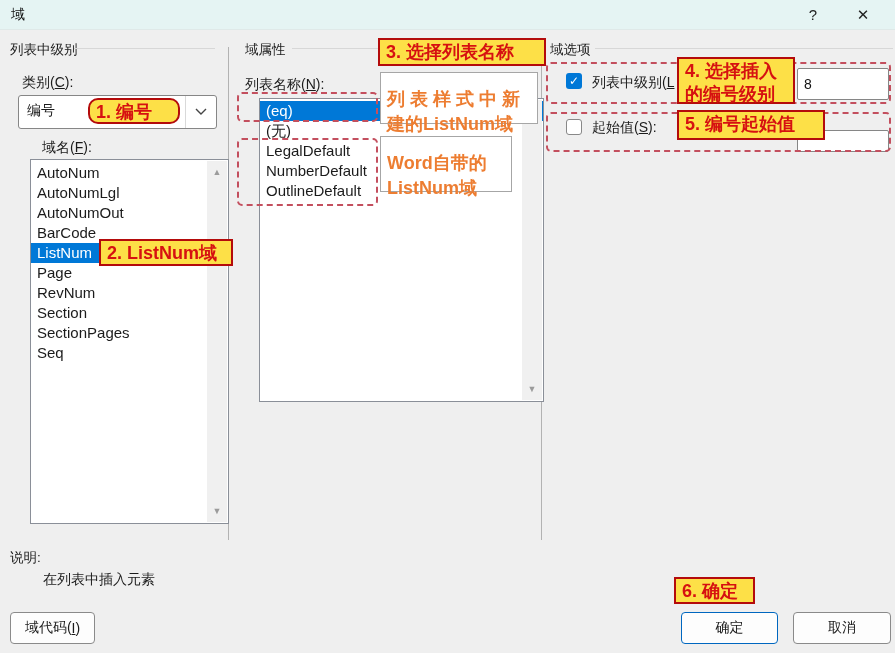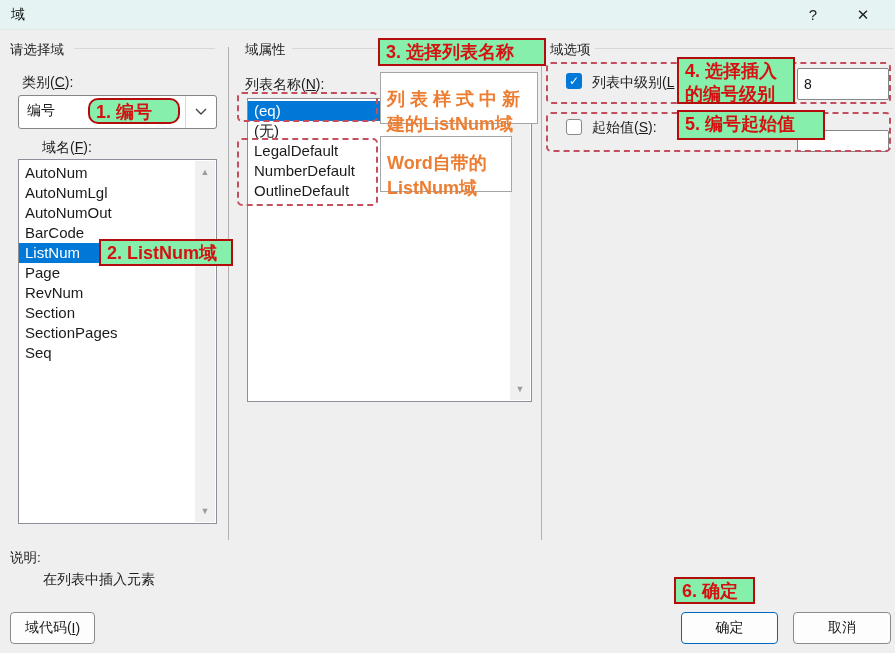--- a/index.html
+++ b/index.html
@@ -32,21 +32,21 @@
   .combo{
     background:#fff;border:1px solid #868686;border-radius:3px;
   }
   .combo .combo-text{position:absolute;left:8px;top:6px;font-size:14px;}
   .combo .combo-drop{
     position:absolute;right:0;top:0;bottom:0;width:30px;
     border-left:1px solid #d9d9d9;display:flex;align-items:center;justify-content:center;
   }
   
   .listbox{
-    background:#fff;border:1px solid #8a8f98;overflow:hidden;
+    background:#fff;border:1px solid #8a8f98;overflow:hidden;margin-left:12px;
   }
   .list-item{
     height:20px;line-height:20px;padding-left:6px;font-size:15px;color:#1b1b1b;
     white-space:nowrap;
   }
   .list-item.selected{background:#0078d7;color:#fff;}
   .scroll-track{
     position:absolute;top:1px;bottom:1px;right:1px;width:20px;background:#f0f0f0;
   }
   .scroll-arrow{
@@ -59,21 +59,21 @@
     text-align:center;line-height:16px;}
   .checkbox.unchecked{background:#fff;border:1px solid #888;}
   
   .text-input{
     background:#fff;border:1px solid #868686;border-radius:2px;
     font-family:"Liberation Sans","DejaVu Sans",sans-serif;
     font-size:14px;color:#111;padding:0 0 0 6px;box-sizing:border-box;outline:none;
   }
   
   .anno{
-    background:#86efac;border:2px solid #b40b0b;color:#d61111;
+    background:#fde047;border:2px solid #b40b0b;color:#d61111;
     font-weight:bold;font-size:18px;line-height:1.25;
     box-sizing:border-box;padding:1px 6px;white-space:nowrap;z-index:7;
   }
   
   .dashed{
     border:2px dashed #c34f5e;border-radius:5px;box-sizing:border-box;z-index:5;
     background:transparent;
   }
   
   .orange-note{
@@ -98,21 +98,21 @@
 
   <div id="titlebar">
     <span class="title-text">域</span>
     <span class="tb-btn" style="right:62px;">?</span>
     <span class="tb-btn" style="right:12px;">✕</span>
   </div>
 
   <div class="abs vdivider" style="left:228px;top:47px;height:493px;"></div>
   <div class="abs vdivider" style="left:541px;top:47px;height:493px;"></div>
 
-  <div class="abs group-label" style="left:10px;top:41px;">请选择域</div>
+  <div class="abs group-label" style="left:10px;top:41px;">列表中级别</div>
   <div class="abs group-line" style="left:74px;top:48px;width:141px;"></div>
 
   <div class="abs field-label" style="left:22px;top:74px;">类别(<u>C</u>):</div>
 
   <div class="abs combo" style="left:18px;top:95px;width:197px;height:32px;">
     <span class="combo-text">编号</span>
     <span class="combo-drop">
       <svg width="12" height="8" viewBox="0 0 12 8">
           <path d="M1 1 L6 6 L11 1" stroke="#454545" stroke-width="1.4" fill="none"></path>
         </svg>

